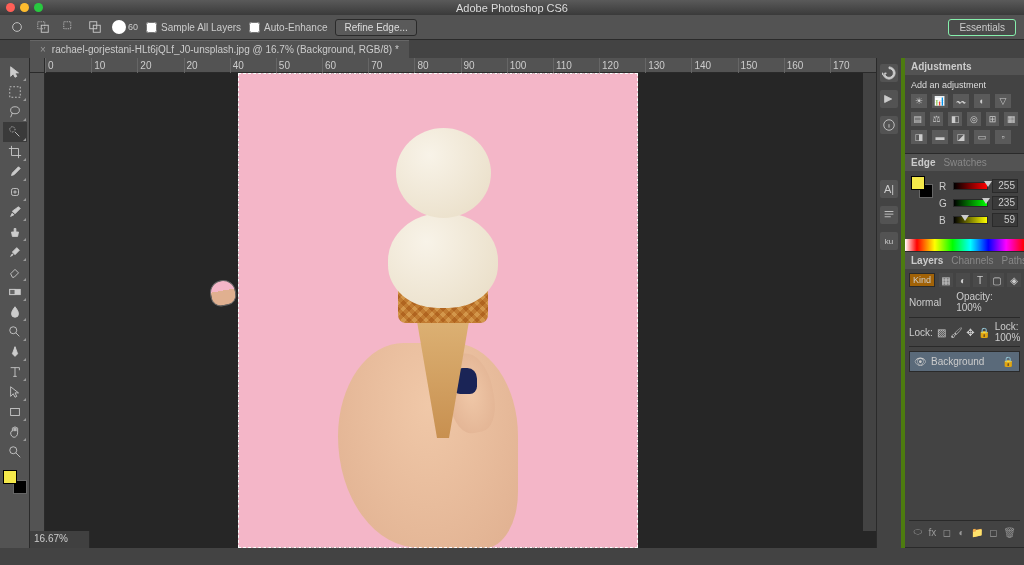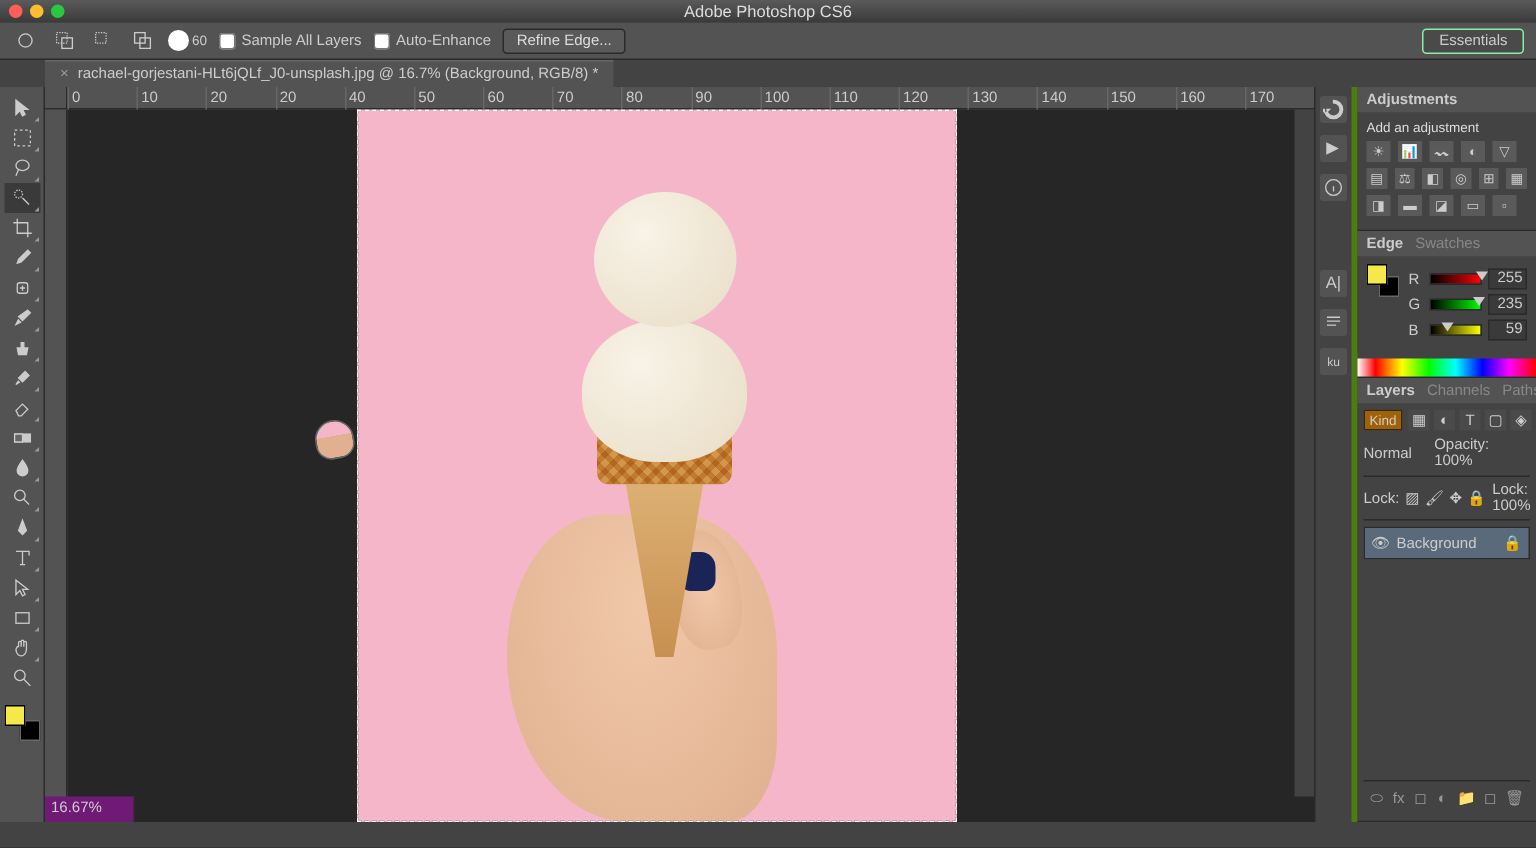--- a/index.html
+++ b/index.html
@@ -39,21 +39,21 @@
 .cone-body{position:absolute;left:175px;top:225px;width:60px;height:140px;background:linear-gradient(#e0b77a,#c89050);clip-path:polygon(0 0,100% 0,60% 100%,40% 100%)}
 .waffle{position:absolute;left:160px;top:210px;width:90px;height:40px;background:repeating-linear-gradient(45deg,#d4a05a 0 4px,#e8c48a 4px 8px),repeating-linear-gradient(-45deg,#d4a05a 0 4px,#e8c48a 4px 8px);background-blend-mode:multiply;border-radius:8px}
 .scoop1{position:absolute;left:150px;top:140px;width:110px;height:95px;background:radial-gradient(circle at 35% 30%,#f8f3e8,#e8dcc4);border-radius:50% 50% 45% 45%}
 .scoop2{position:absolute;left:158px;top:55px;width:95px;height:90px;background:radial-gradient(circle at 35% 30%,#f8f3e8,#e8dcc4);border-radius:50%}
 .hand{position:absolute;left:100px;top:270px;width:180px;height:205px;background:radial-gradient(ellipse at 50% 30%,#f0c8a8,#e0b090);border-radius:40% 40% 20% 50%/50% 50% 30% 60%}
 .nail{position:absolute;left:215px;top:295px;width:24px;height:26px;background:#1a2456;border-radius:40% 40% 30% 30%}
 .thumb{position:absolute;left:210px;top:280px;width:45px;height:80px;background:radial-gradient(#f0c8a8,#e0b090);border-radius:50% 50% 40% 40%;transform:rotate(-10deg)}
 .scrollbar-v{position:absolute;right:0;top:15px;bottom:17px;width:13px;background:#434343}
 .scrollbar-h{position:absolute;left:15px;right:13px;bottom:0;height:17px;background:#434343;display:flex;align-items:center}
 .sb-thumb{position:absolute;left:380px;width:180px;height:7px;background:#6a6a6a;border-radius:4px;top:5px}
-.zoom-box{position:absolute;left:0;bottom:0;width:60px;height:17px;background:#701a75;font-size:10px;padding:2px 4px;border-right:1px solid #2a2a2a}
+.zoom-box{position:absolute;left:0;bottom:0;width:60px;height:17px;background:#404040;font-size:10px;padding:2px 4px;border-right:1px solid #2a2a2a}
 .doc-info{font-size:10px;margin-left:65px}
 .sidecol{width:25px;background:#434343;border-left:1px solid #2a2a2a;display:flex;flex-direction:column;align-items:center;padding-top:6px;gap:8px}
 .sidecol .sico{width:18px;height:18px;background:#535353;border-radius:2px;display:flex;align-items:center;justify-content:center}
 .panels{width:123px;background:#434343;border-left:4px solid #4d7c0f;display:flex;flex-direction:column}
 .panel{border-bottom:1px solid #2a2a2a}
 .phead{background:#535353;padding:3px 6px;font-size:10px;font-weight:bold;color:#ddd;display:flex;gap:8px}
 .phead span.inactive{color:#888;font-weight:normal}
 .pbody{padding:5px 6px;background:#434343}
 .adj-row{display:flex;gap:5px;margin:4px 0}
 .adj-row span{width:16px;height:14px;background:#5a5a5a;display:flex;align-items:center;justify-content:center;font-size:9px}

